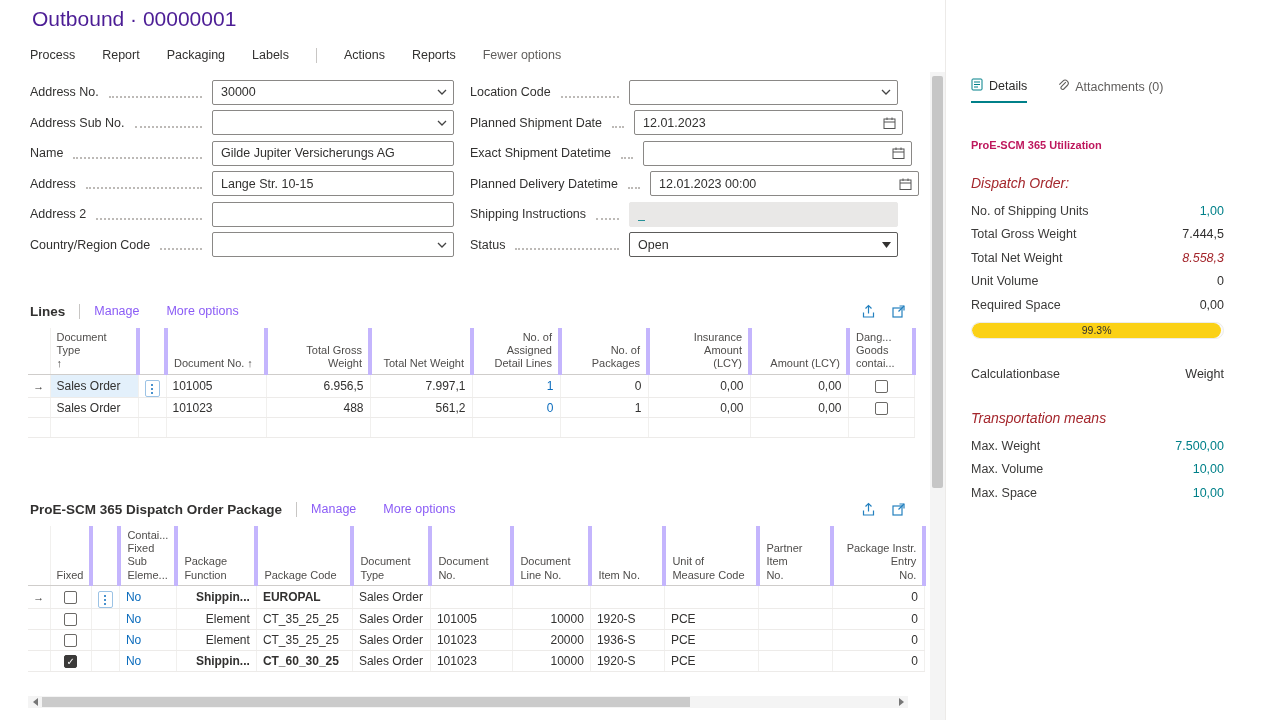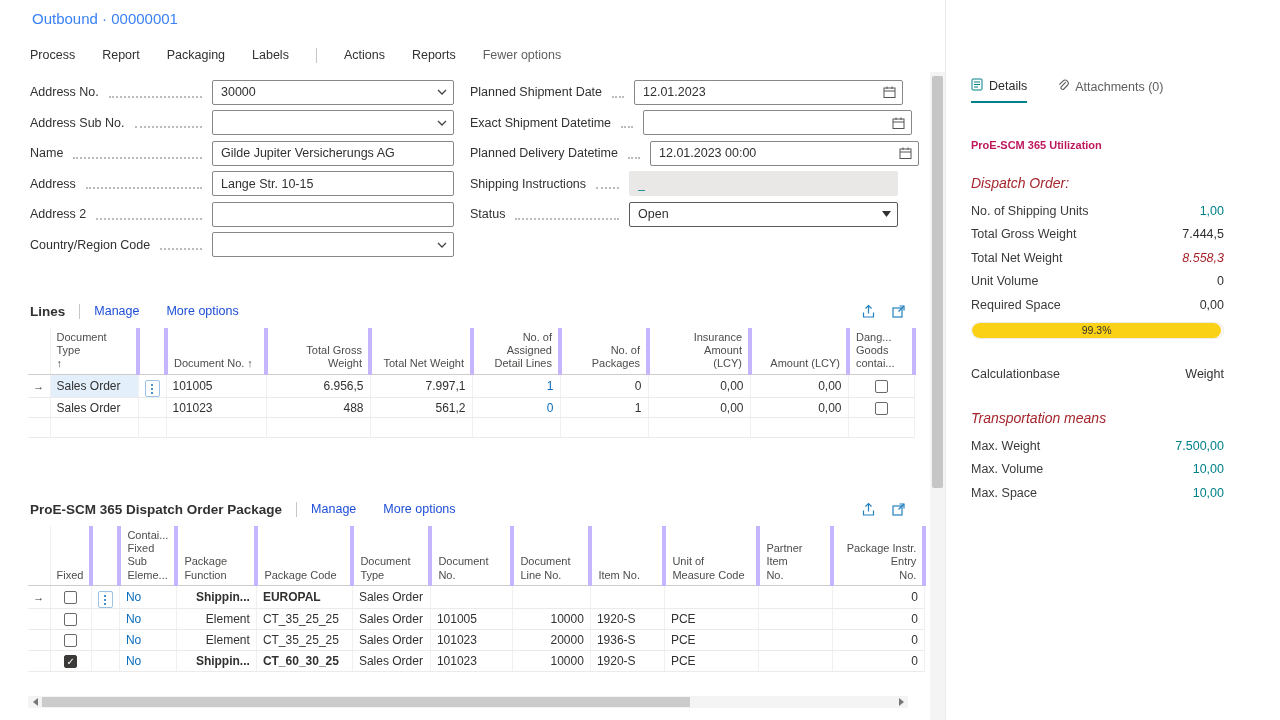--- a/index.html
+++ b/index.html
@@ -3,21 +3,21 @@
 <meta charset="utf-8">
 <style>
   *{box-sizing:border-box;margin:0;padding:0}
   html,body{width:1280px;height:720px;overflow:hidden}
   body{font-family:"Liberation Sans",sans-serif;background:#fff;color:#323130;font-size:12.5px}
   .page{position:relative;width:1280px;height:720px}
 
   
   .main{position:absolute;left:0;top:0;width:930px;height:720px;background:#fff}
   .titlebar{padding:6px 0 0 32px}
-  .titlebar h1{font-size:15px;font-weight:400;color:#3b82f6;line-height:26px}
+  .titlebar h1{font-size:21px;font-weight:400;color:#4c1d95;line-height:26px}
 
   .cmdbar{display:flex;align-items:center;margin:13px 0 0 30px;height:20px}
   .cmdbar .mitem{margin-right:27px;color:#323130;cursor:default;white-space:nowrap}
   .cmdbar .mitem.dim{color:#605e5c}
   .vdiv{width:1px;height:15px;background:#c8c6c4;display:inline-block;margin:0 27px 0 0}
 
   .info-icon{position:absolute;left:1229px;top:50px;width:15px;height:15px;border-radius:50%;
     background:var(--info,#008575);color:#fff;font-size:10px;font-weight:700;font-style:italic;
     display:flex;align-items:center;justify-content:center;cursor:pointer}
 
@@ -33,21 +33,21 @@
   .ctrl.select{border-color:#5c5b5a}
   .ctrl.ro{background:#e9e8e7;border-color:#e9e8e7}
   .ctrl .cicon{position:absolute;right:6px;top:50%;transform:translateY(-50%);display:flex;align-items:center}
   .ctrl .val{overflow:hidden;text-overflow:ellipsis}
   .ctrl .val.accent{color:var(--accent,#008089)}
 
   
   .sechead{display:flex;align-items:center;margin:0 24px 0 30px;height:26px}
   .sec-title{font-size:13.5px;font-weight:700;white-space:nowrap}
   .sechead .vdiv{margin:0 14px}
-  .sechead .mitem{margin-right:27px;color:#1d4ed8}
+  .sechead .mitem{margin-right:27px;color:#8b5cf6}
   .sec-icons{margin-left:auto;display:flex;gap:15px;align-items:center}
   .sec-icons svg{display:block}
   .lines-sec{margin-top:38px}
   .pkg-sec{margin-top:58px}
 
   
   table{border-collapse:collapse;table-layout:fixed;margin:4px 0 0 28px;font-size:12px}
   th{font-weight:400;color:#4f4d4b;font-size:11px;line-height:1.2;text-align:left;vertical-align:bottom;
      padding:3px 6px;white-space:pre-line;border-bottom:1px solid #cfcdcb;border-right:4px solid #c4b5fd;overflow:hidden}
   td{height:20px;padding:0 6px;border-bottom:1px solid #edebe9;border-right:1px solid #f1f0ee;
@@ -183,20 +183,32 @@
               <svg width="10" height="6">
                   <path d="M1 1 L5 5 L9 1" stroke="#444" fill="none" stroke-width="1.3"></path>
                 </svg>
             </span>
           </span>
         </div>
 
       </div>
       <div class="col rightcol">
 
+        <div class="fld">
+          <span class="lbl">Location Code</span>
+          <span class="dots"></span>
+          <span class="ctrl combo">
+            <span class="val"></span>
+            <span class="cicon">
+              <svg width="10" height="6">
+                  <path d="M1 1 L5 5 L9 1" stroke="#444" fill="none" stroke-width="1.3"></path>
+                </svg>
+            </span>
+          </span>
+        </div>
 
         <div class="fld">
           <span class="lbl">Planned Shipment Date</span>
           <span class="dots"></span>
           <span class="ctrl date">
             <span class="val">12.01.2023</span>
             <span class="cicon">
               <svg width="13" height="13" viewBox="0 0 13 13">
                   <rect x="1" y="2.5" width="11" height="9.5" fill="none" stroke="#555"></rect>
                   <line x1="1" y1="5.5" x2="12" y2="5.5" stroke="#555"></line>

